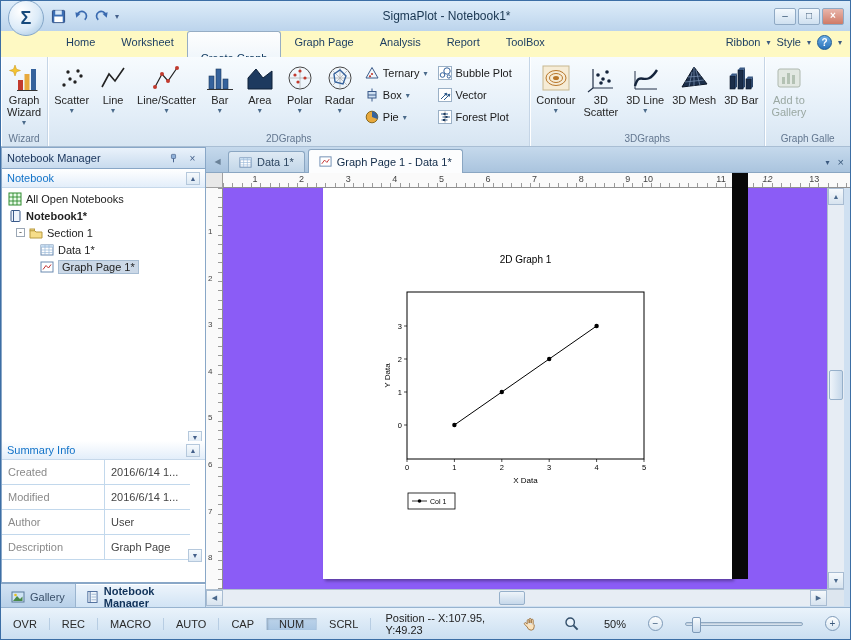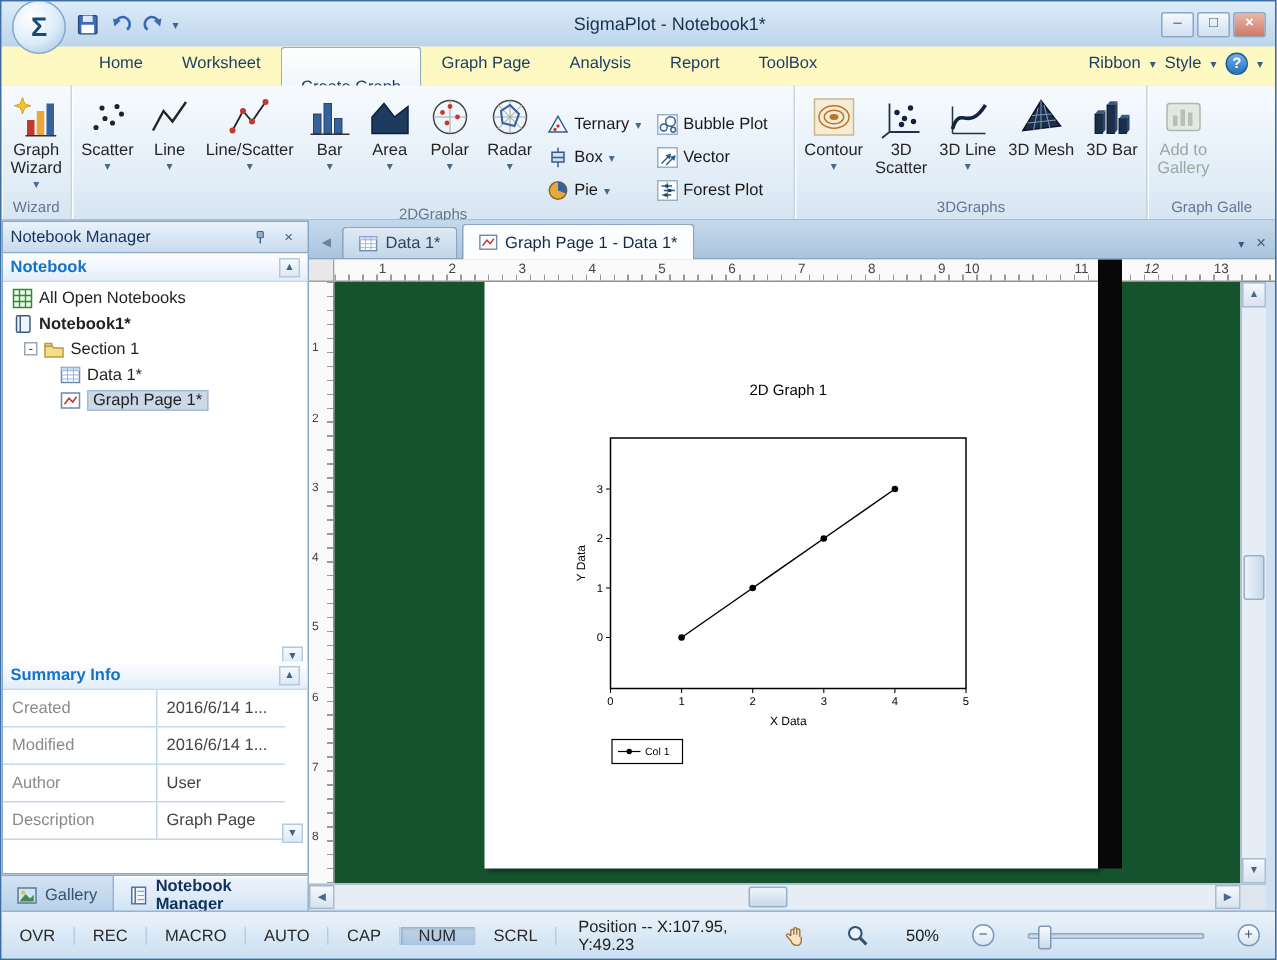--- a/index.html
+++ b/index.html
@@ -30,35 +30,35 @@
 
 #ribbon{position:absolute;top:56px;left:0;right:0;height:90px;background:linear-gradient(#f7fbfe,#e3eef8 65%,#d7e5f2);border-bottom:1px solid #a9bed4;display:flex}
 .rgroup{display:flex;flex-direction:column;border-right:1px solid #c5d5e6;box-shadow:1px 0 0 #ffffff inset;padding:0 2px}
 .rgroup-content{flex:1;display:flex;align-items:stretch}
 .rgroup-label{text-align:center;font-size:10px;color:#62768f;padding:0 2px 2px;white-space:nowrap}
 .rbtn{display:flex;flex-direction:column;align-items:center;padding:4px 4px 0;min-width:40px;border-radius:2px}
 .ricon{height:33px;display:flex;align-items:center;justify-content:center}
 .ricon svg{width:30px;height:30px}
 .rlbl{line-height:12px;color:#262626;white-space:nowrap}
 .rarr{font-size:8px;color:#4a6a8a;line-height:9px}
-.rcol{display:flex;flex-direction:column;padding-top:15px}
+.rcol{display:flex;flex-direction:column;padding-top:5px}
 .rsmall{display:flex;align-items:center;gap:4px;height:22px;padding:0 5px;border-radius:2px;white-space:nowrap}
 .rsmall svg{width:14px;height:14px;flex:none}
 .rbtn.disabled .rlbl{color:#9aa8a2}
 
 
 #main{position:absolute;top:146px;left:0;right:0;height:462px;display:flex}
 
 
 #nbpanel{width:205px;display:flex;flex-direction:column;background:#cfe0f1;flex:none}
 .nb-header{height:22px;background:linear-gradient(#eaf2fb,#c8dbee);border:1px solid #89a7c7;display:flex;align-items:center;gap:4px;padding:0 5px;color:#16325a}
 .nb-header .sp{flex:1}
 .hbtn{width:15px;height:15px;display:flex;align-items:center;justify-content:center;color:#44608a;font-size:10px}
 .nb-body{flex:1;background:#fff;border:1px solid #89a7c7;border-top:none;position:relative;overflow:hidden}
-.sec-h{position:absolute;left:0;right:0;height:19px;display:flex;align-items:center;padding:0 5px;background:linear-gradient(#ffffff,#e3eefa);border-bottom:1px solid #c6d8ea;color:#1273c8;font-weight:bold}
+.sec-h{position:absolute;left:0;right:0;height:19px;display:flex;align-items:center;padding:0 5px;background:linear-gradient(#ffffff,#e3eefa);border-bottom:1px solid #c6d8ea;color:#1273c8;font-weight:normal}
 .sarr{margin-left:auto;width:14px;height:13px;border:1px solid #b5c8dc;background:linear-gradient(#f6fafd,#dde9f4);color:#44608a;font-size:7px;display:flex;align-items:center;justify-content:center}
 .scrollbtn{position:absolute;right:3px;width:14px;height:13px;border:1px solid #b5c8dc;background:linear-gradient(#f6fafd,#dde9f4);color:#44608a;font-size:7px;display:flex;align-items:center;justify-content:center}
 .tree{position:absolute;left:0;right:0;top:21px}
 .titem{display:flex;align-items:center;height:17px;gap:4px;white-space:nowrap;color:#222}
 .titem svg{width:14px;height:14px;flex:none}
 .titem .bold{font-weight:bold}
 .sel-bg{background:#cbd8e7;border:1px solid #a6bcd2;padding:0 3px}
 .exp{width:9px;height:9px;border:1px solid #9aa6b4;background:#fff;font-size:9px;line-height:7px;text-align:center;color:#444;flex:none}
 .sumtable{position:absolute;left:0;right:15px;top:291px}
 .sumrow{display:flex;height:25px;border-bottom:1px solid #c2d8ec;align-items:center}
@@ -77,21 +77,21 @@
 .doctab svg{width:13px;height:13px}
 .doctab.active{background:#fcfdfe;height:24px;color:#102a48;margin-bottom:-1px;z-index:2}
 .tabbar-right{margin-left:auto;display:flex;align-items:center;gap:8px;padding:0 8px 4px;color:#3c5a7c}
 .ruler-row{height:15px;display:flex}
 .ruler-corner{width:17px;background:#e8e8e8;border-right:1px solid #a0a0a0;border-bottom:1px solid #a0a0a0}
 #hruler{flex:1;position:relative;background:#fafafa;border-bottom:1px solid #909090;background-image:repeating-linear-gradient(90deg,#9a9a9a 0 1px,transparent 1px 9.3px);background-size:100% 4px;background-position:0 bottom;background-repeat:no-repeat}
 .rnum{position:absolute;top:1px;width:10px;text-align:center;font-size:9px;color:#444}
 #doccontent{flex:1;display:flex;min-height:0}
 #vruler{width:17px;position:relative;background:#fafafa;border-right:1px solid #909090;background-image:repeating-linear-gradient(180deg,#9a9a9a 0 1px,transparent 1px 9.3px);background-size:4px 100%;background-position:right 0;background-repeat:no-repeat}
 .rnum.v{left:2px;top:0;width:12px;text-align:left}
-#canvas{flex:1;position:relative;background:#14532d;overflow:hidden}
+#canvas{flex:1;position:relative;background:#8b5cf6;overflow:hidden}
 #page{position:absolute;left:100px;top:0;width:409px;height:391px;background:#fff;box-shadow:2px 2px 3px rgba(0,0,0,.35)}
 #graph-host{position:absolute;inset:0}
 #graph-host svg{position:absolute;left:0;top:0}
 #graph-host text{font-family:"Liberation Sans",sans-serif;fill:#000}
 #blackstrip{position:absolute;left:526px;top:26px;width:16px;height:406px;background:#080808;z-index:3}
 .vscroll{width:17px;position:relative;background:#e7edf4;border-left:1px solid #b0c0d0;display:flex;flex-direction:column;justify-content:space-between}
 .sarrbtn{height:17px;display:flex;align-items:center;justify-content:center;background:linear-gradient(#f5f9fc,#d7e3ef);border:1px solid #a8bcd2;color:#4a688c;font-size:7px}
 .vthumb{position:absolute;left:1px;width:14px;height:30px;top:182px;background:linear-gradient(90deg,#eef4fa,#c6d8ea);border:1px solid #96b0ca;border-radius:2px}
 .rightstrip{width:8px;background:#cfe0f1}
 .hscroll-row{height:17px;display:flex}

